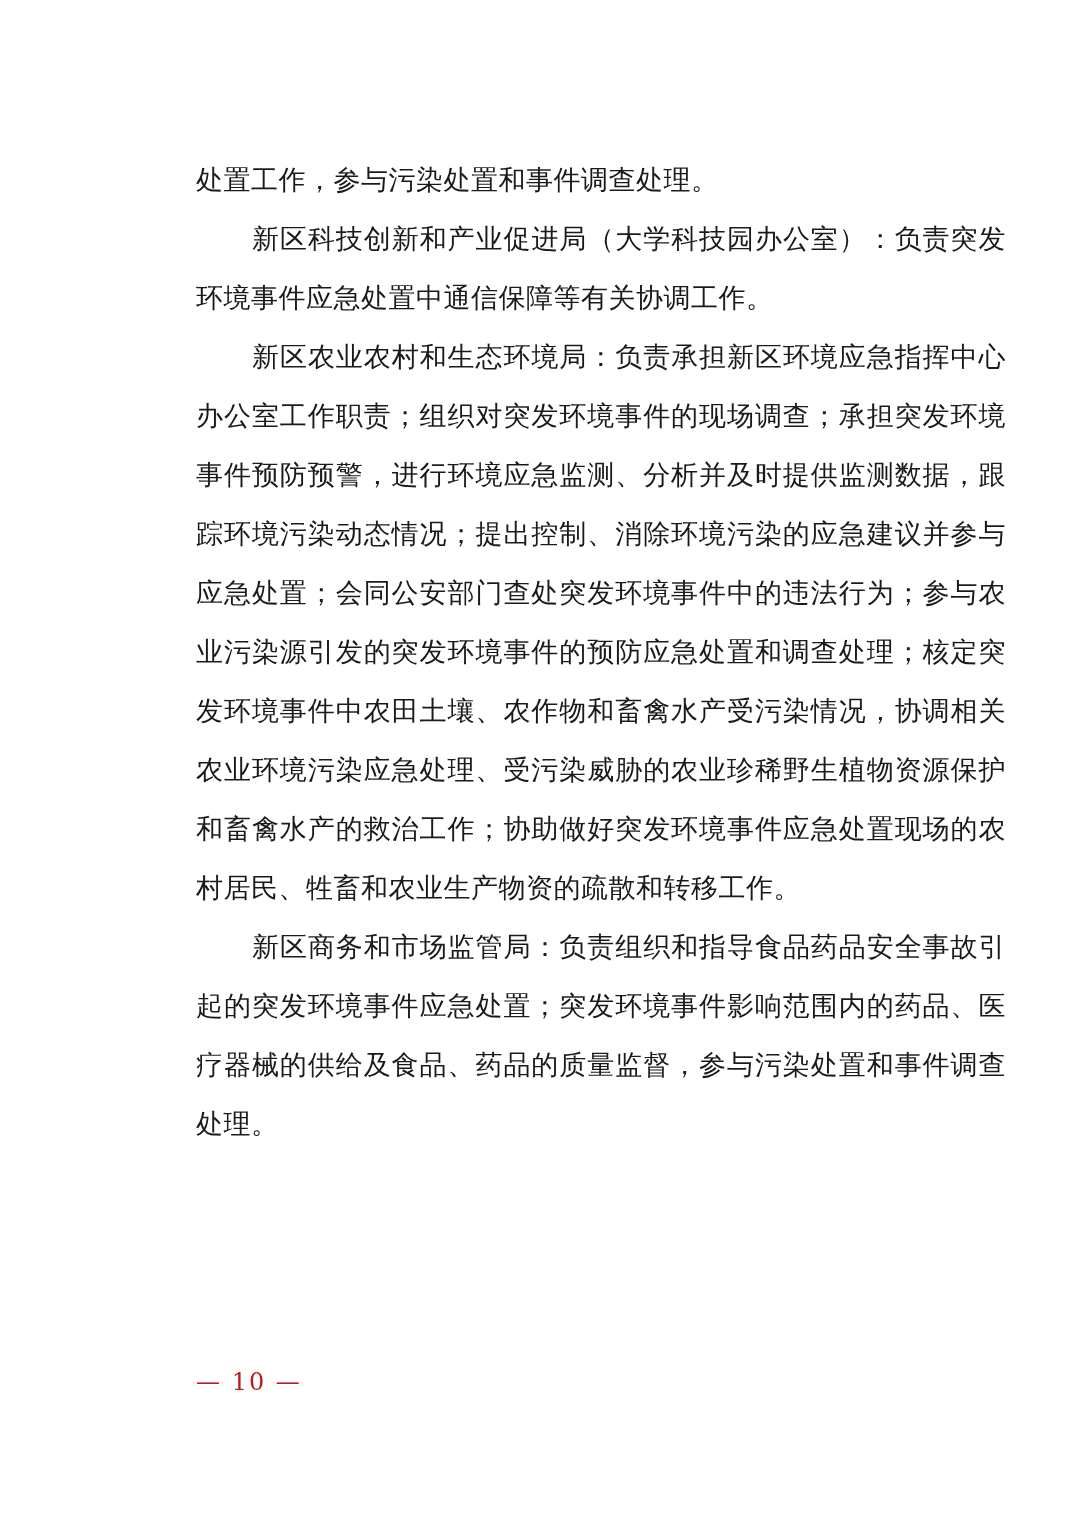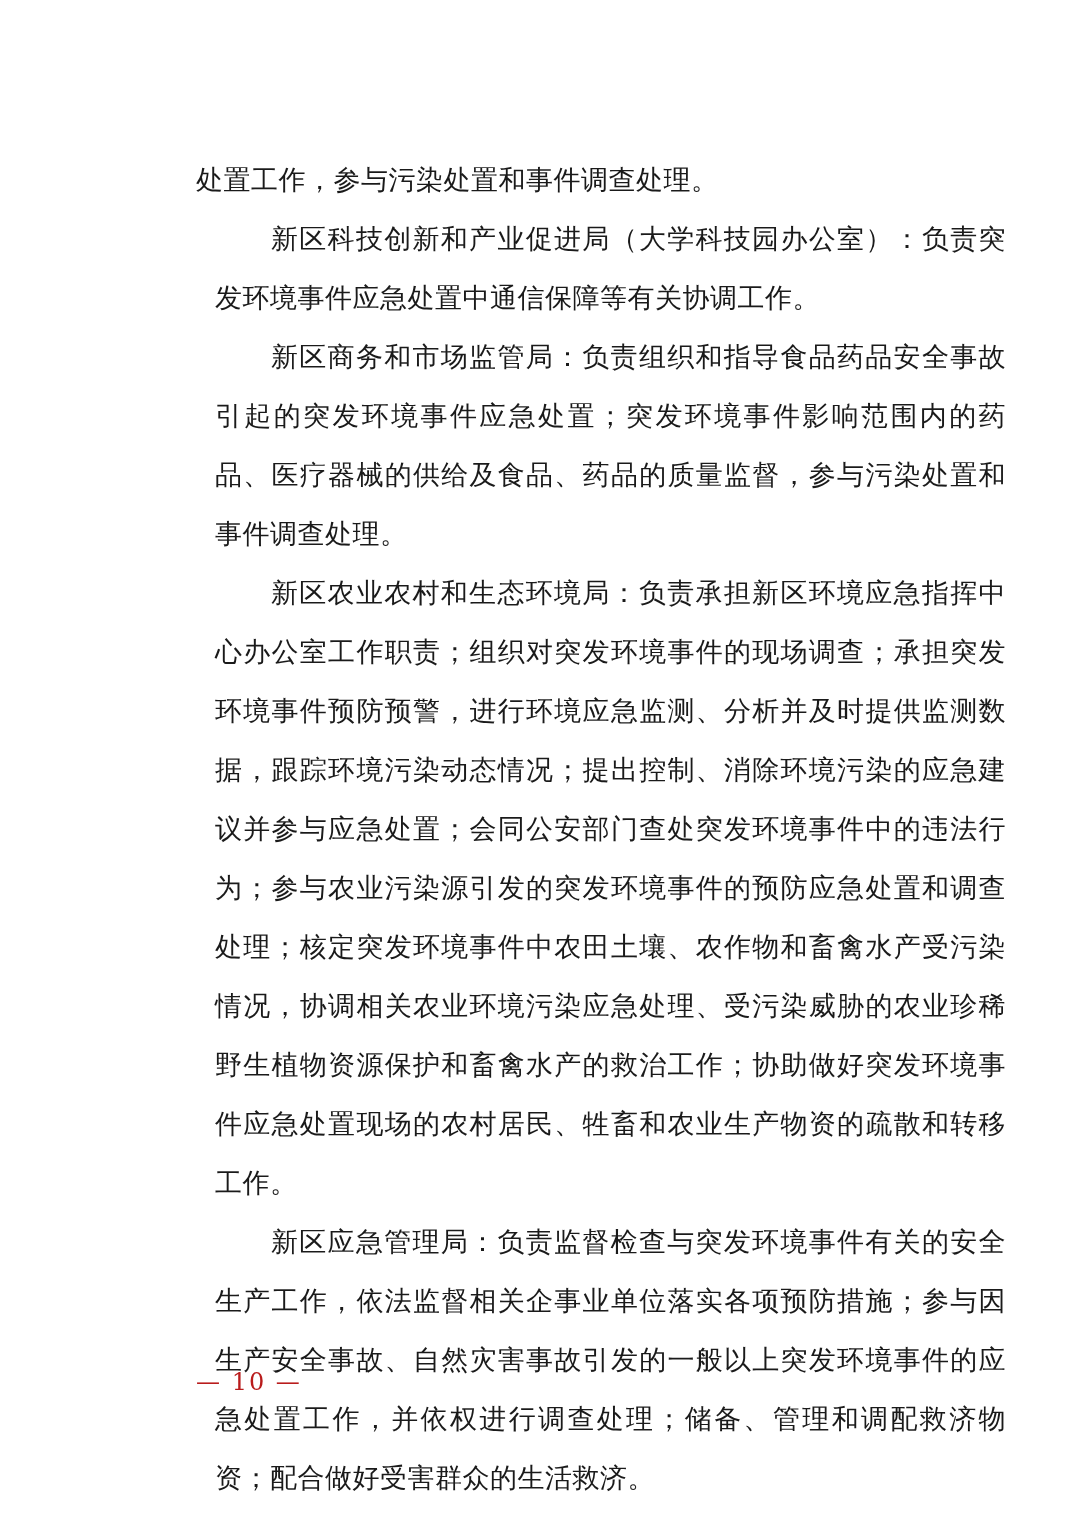--- a/index.html
+++ b/index.html
@@ -29,21 +29,20 @@
     color: #1a1a1a;
     text-align: justify;
     text-justify: inter-ideograph;
     margin: 0 0 0 0;
     letter-spacing: 0.5px;
     white-space: pre-wrap;
     word-break: break-all;
   }
   .para.indent {
     text-indent: 56px;
-    margin-left: 19px;
   }
   .footer {
     position: absolute;
     left: 136px;
     top: 1368px;
     width: 810px;
     font-family: "DejaVu Serif", "Liberation Serif", serif;
     font-size: 24px;
     color: #b91c1c;
     letter-spacing: 2px;
@@ -52,20 +51,19 @@
     display: inline-block;
   }
 </style>
 </head>
 <body>
 
 <div class="page">
   <div class="content">
     <p class="para">处置工作，参与污染处置和事件调查处理。</p>
     <p class="para indent">新区科技创新和产业促进局（大学科技园办公室）：负责突发环境事件应急处置中通信保障等有关协调工作。</p>
+    <p class="para indent">新区农业农村和生态环境局：负责承担新区环境应急指挥中心办公室工作职责；组织对突发环境事件的现场调查；承担突发环境事件预防预警，进行环境应急监测、分析并及时提供监测数据，跟踪环境污染动态情况；提出控制、消除环境污染的应急建议并参与应急处置；会同公安部门查处突发环境事件中的违法行为；参与农业污染源引发的突发环境事件的预防应急处置和调查处理；核定突发环境事件中农田土壤、农作物和畜禽水产受污染情况，协调相关农业环境污染应急处理、受污染威胁的农业珍稀野生植物资源保护和畜禽水产的救治工作；协助做好突发环境事件应急处置现场的农村居民、牲畜和农业生产物资的疏散和转移工作。</p>
     <p class="para indent">新区商务和市场监管局：负责组织和指导食品药品安全事故引起的突发环境事件应急处置；突发环境事件影响范围内的药品、医疗器械的供给及食品、药品的质量监督，参与污染处置和事件调查处理。</p>
-    <p class="para indent">新区农业农村和生态环境局：负责承担新区环境应急指挥中心办公室工作职责；组织对突发环境事件的现场调查；承担突发环境事件预防预警，进行环境应急监测、分析并及时提供监测数据，跟踪环境污染动态情况；提出控制、消除环境污染的应急建议并参与应急处置；会同公安部门查处突发环境事件中的违法行为；参与农业污染源引发的突发环境事件的预防应急处置和调查处理；核定突发环境事件中农田土壤、农作物和畜禽水产受污染情况，协调相关农业环境污染应急处理、受污染威胁的农业珍稀野生植物资源保护和畜禽水产的救治工作；协助做好突发环境事件应急处置现场的农村居民、牲畜和农业生产物资的疏散和转移工作。</p>
-    <p class="para indent">新区应急管理局：负责监督检查与突发环境事件有关的安全生产工作，依法监督相关企事业单位落实各项预防措施；参与因生产安全事故、自然灾害事故引发的一般以上突发环境事件的应急处置工作，并依权进行调查处理；储备、管理和调配救济物资；配合做好受害群众的生活救济。</p>
   </div>
   <div class="footer">
     <span class="pageno">—  10  —</span>
   </div>
 </div>
 
 </body></html>

